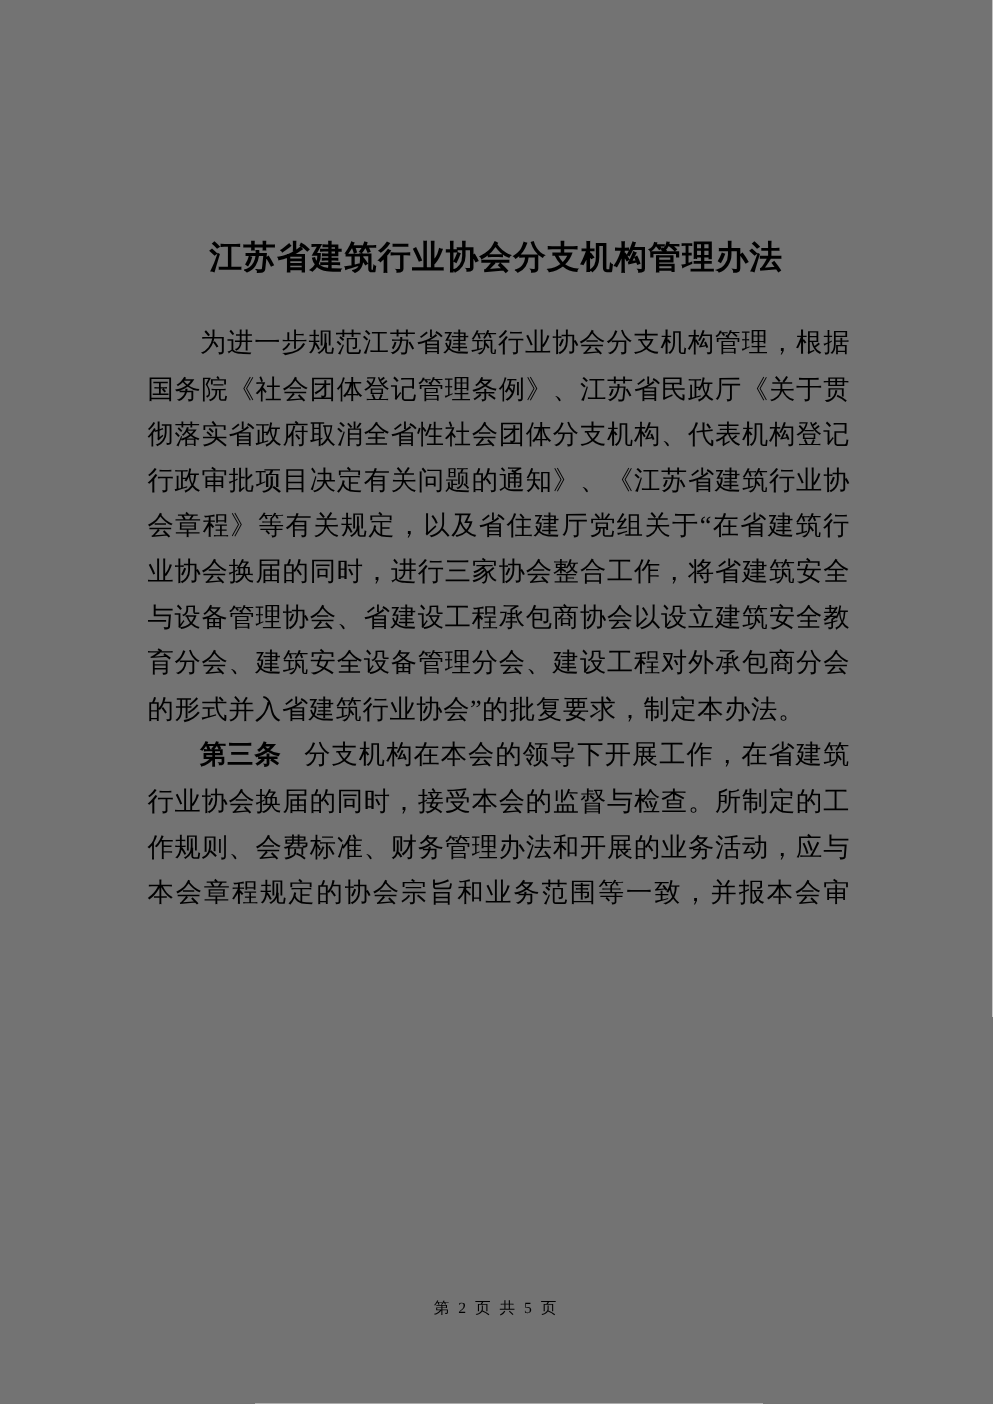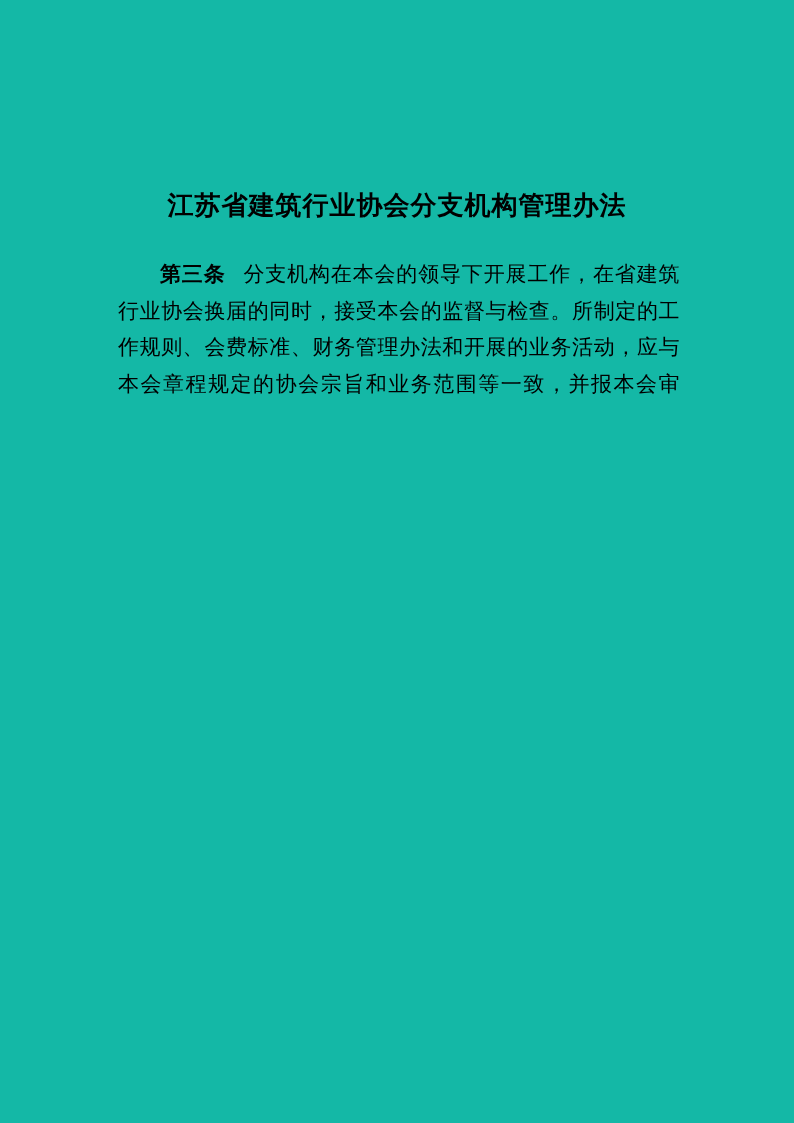--- a/index.html
+++ b/index.html
@@ -4,21 +4,21 @@
 <style>
   html, body {
     margin: 0;
     padding: 0;
     background: #ffffff;
   }
   .page {
     position: relative;
     width: 794px;
     height: 1123px;
-    background: #14b8a6;
+    background: #737373;
     color: #000000;
     font-family: "Liberation Serif", "DejaVu Serif", serif;
     overflow: hidden;
   }
   .doc-title {
     position: absolute;
     top: 189px;
     left: 0;
     width: 100%;
     margin: 0;
@@ -66,21 +66,23 @@
 </style>
 </head>
 <body>
 
 <div class="page">
 
   <h1 class="doc-title">江苏省建筑行业协会分支机构管理办法</h1>
 
   <div class="doc-body">
 
+    <p class="para"><span class="para-text">为进一步规范江苏省建筑行业协会分支机构管理，根据国务院《社会团体登记管理条例》、江苏省民政厅《关于贯彻落实省政府取消全省性社会团体分支机构、代表机构登记行政审批项目决定有关问题的通知》、《江苏省建筑行业协会章程》等有关规定，以及省住建厅党组关于“在省建筑行业协会换届的同时，进行三家协会整合工作，将省建筑安全与设备管理协会、省建设工程承包商协会以设立建筑安全教育分会、建筑安全设备管理分会、建设工程对外承包商分会的形式并入省建筑行业协会”的批复要求，制定本办法。</span></p>
 
 
 
     <p class="para continues"><span class="para-heading">第三条</span><span class="para-text">分支机构在本会的领导下开展工作，在省建筑行业协会换届的同时，接受本会的监督与检查。所制定的工作规则、会费标准、财务管理办法和开展的业务活动，应与本会章程规定的协会宗旨和业务范围等一致，并报本会审</span></p>
 
   </div>
 
+  <div class="doc-footer"><span>第 2 页 共 5 页</span></div>
 
 </div>
 
 </body></html>

